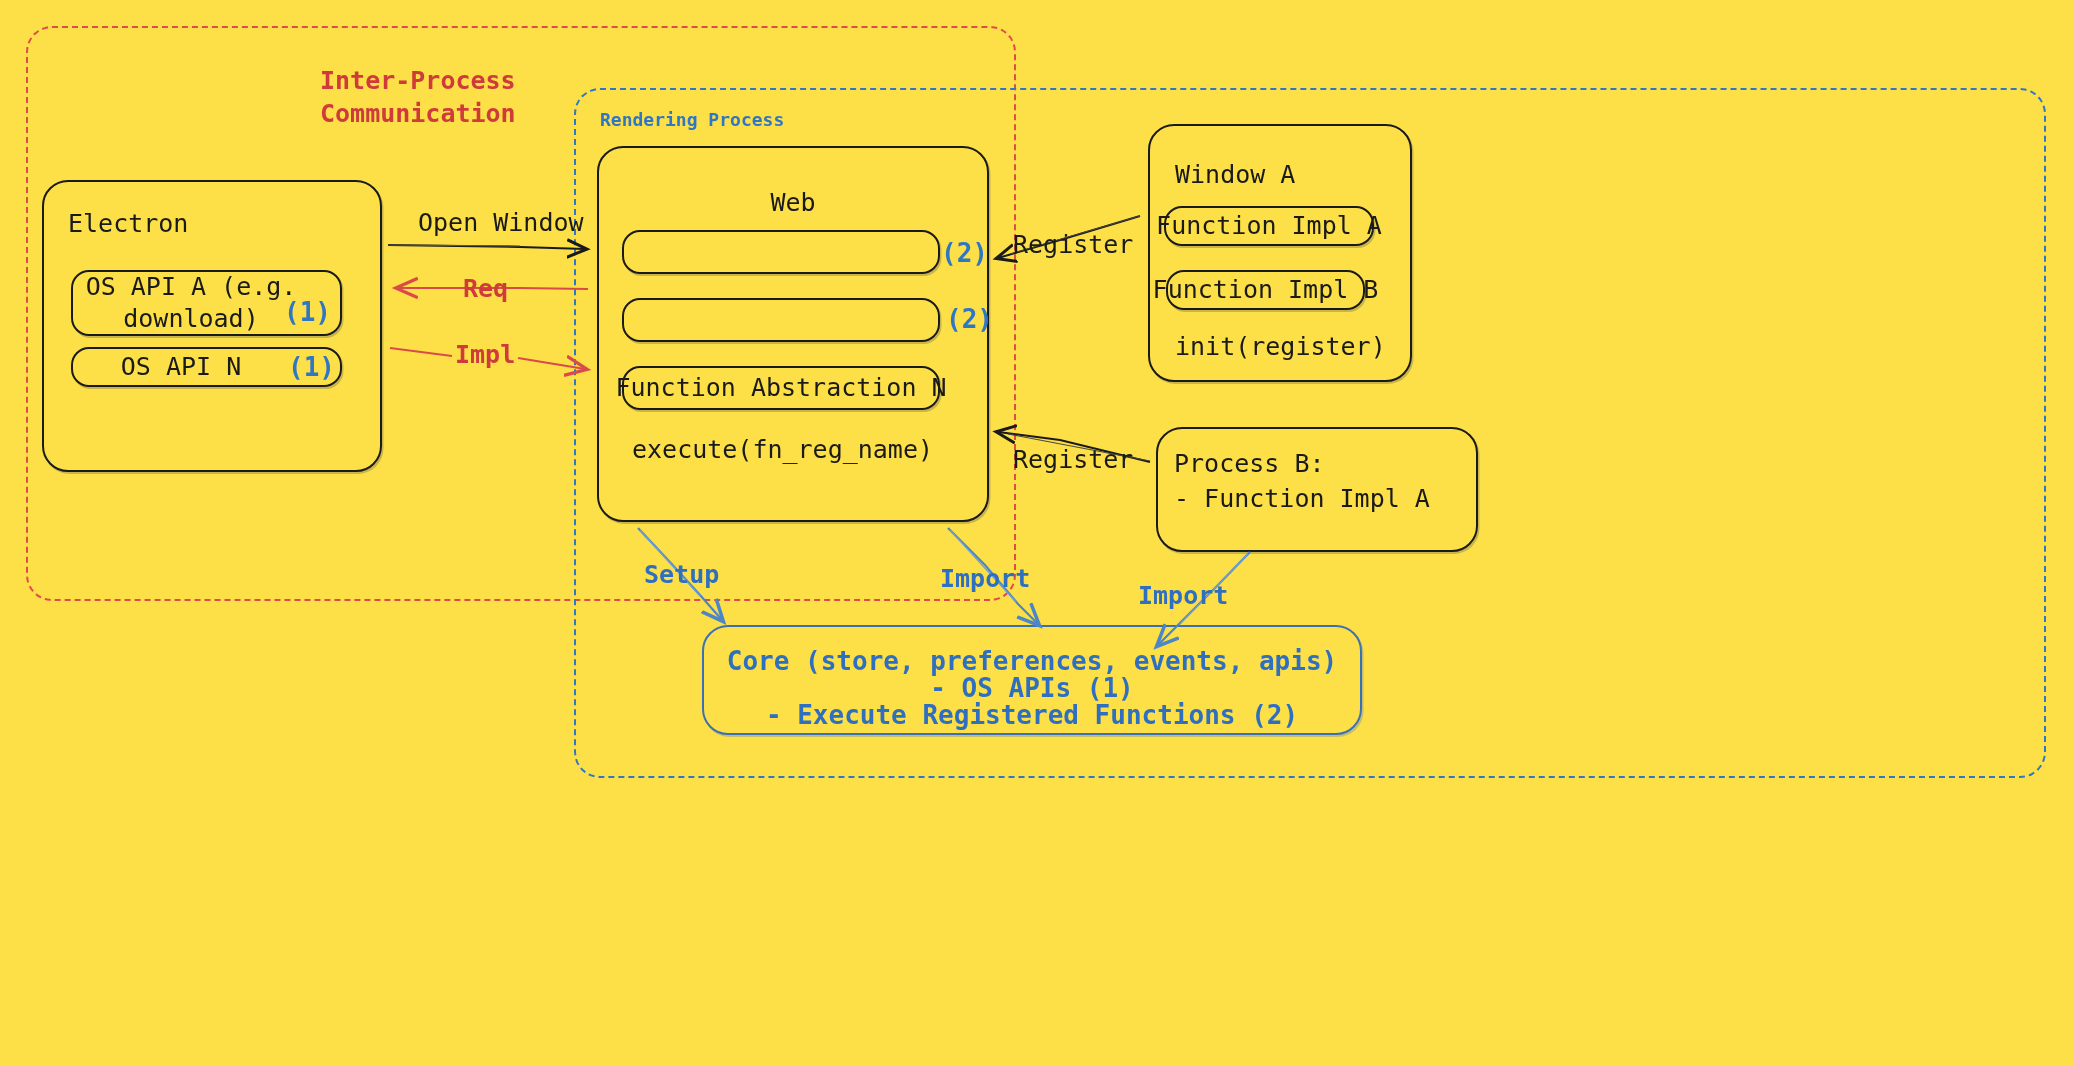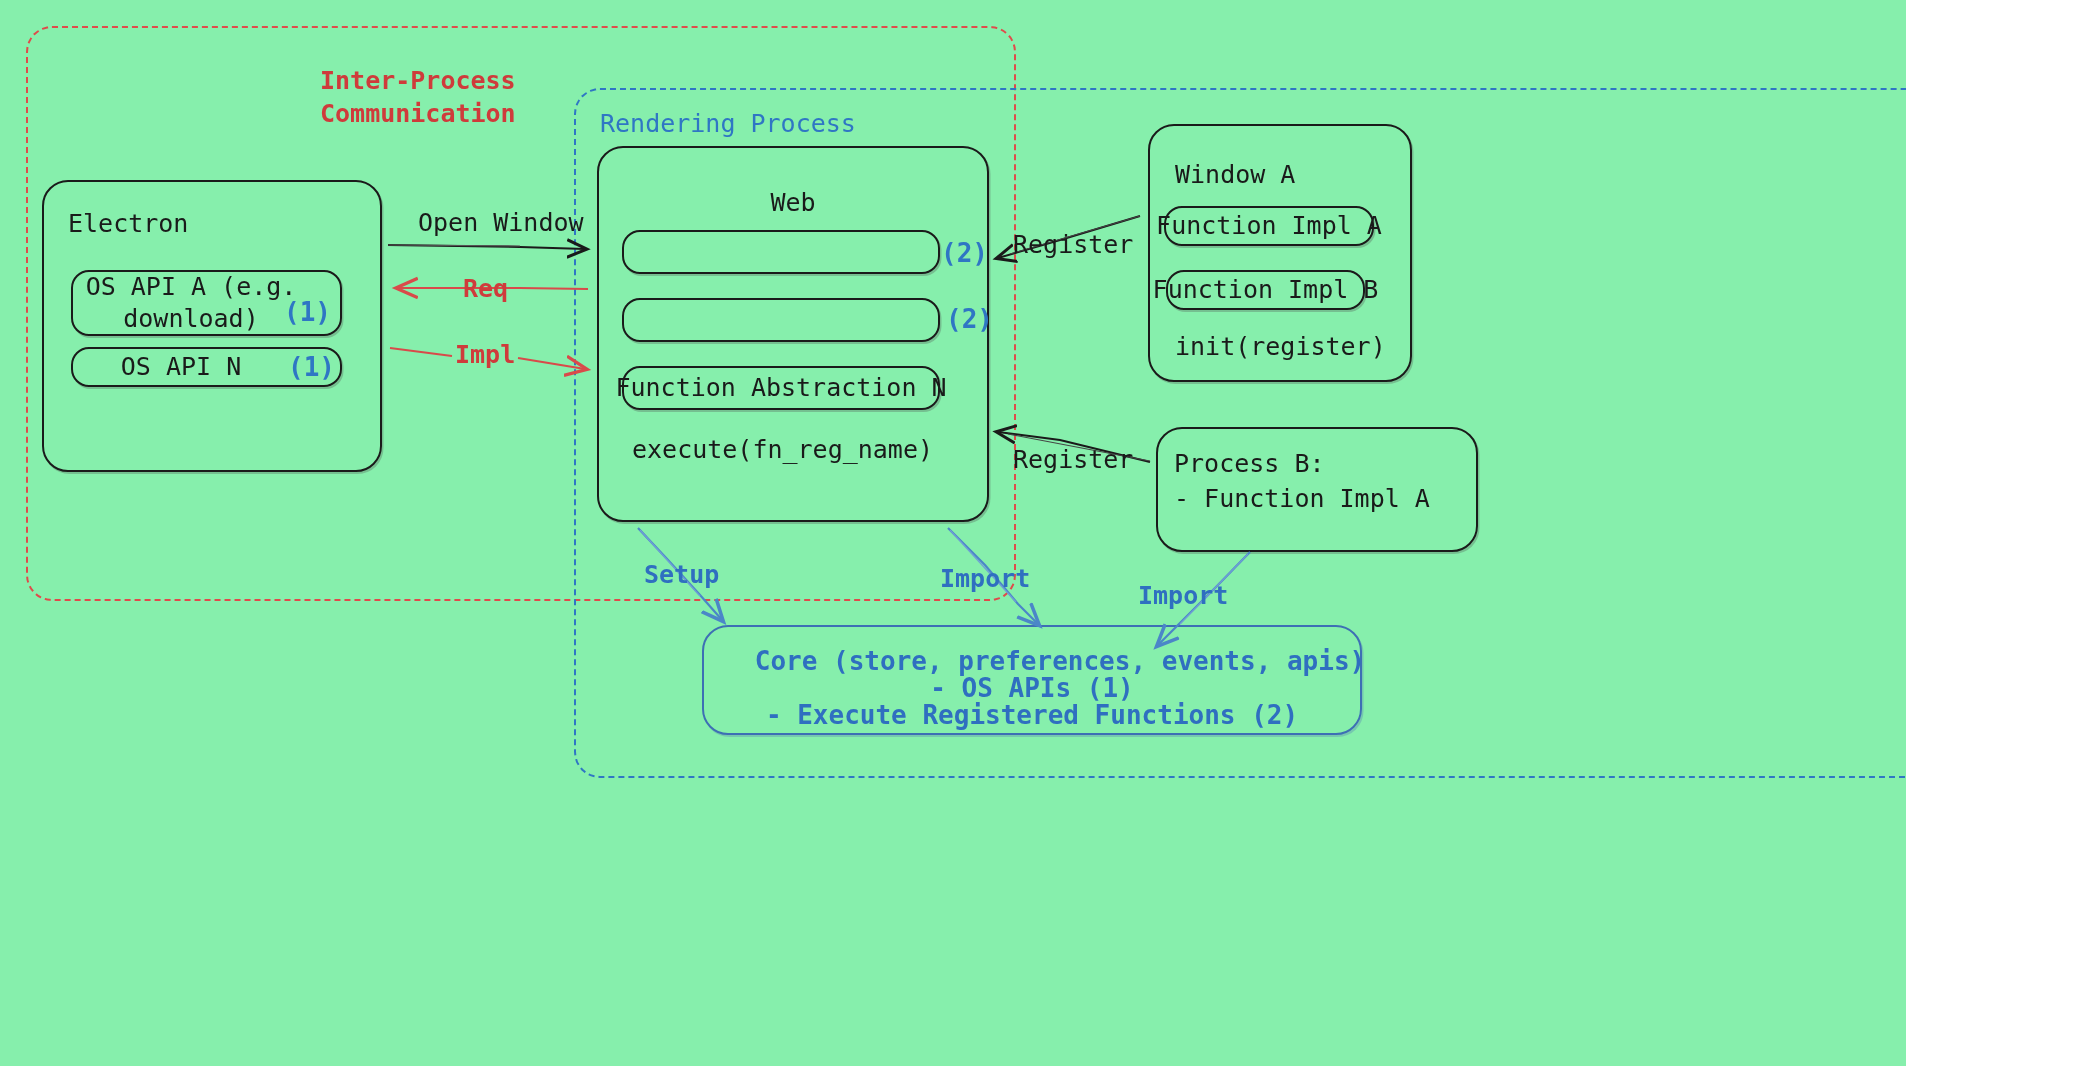--- a/index.html
+++ b/index.html
@@ -5,23 +5,23 @@
   html, body {
     margin: 0;
     padding: 0;
     background: #ffffff;
   }
   body {
     font-family: "DejaVu Sans Mono", monospace;
   }
   #canvas {
     position: relative;
-    width: 1906px;
+    width: 2074px;
     height: 1066px;
-    background: #86efac;
+    background: #fde047;
     overflow: hidden;
   }
   svg.layer {
     position: absolute;
     left: 0;
     top: 0;
     width: 2074px;
     height: 1066px;
     pointer-events: none;
   }
@@ -117,21 +117,21 @@
 
 <div id="canvas">
 
   <div class="node dashed-red" style="left:26px; top:26px; width:990px; height:575px;"></div>
 
   <div class="node dashed-blue" style="left:574px; top:88px; width:1472px; height:690px;"></div>
 
   <div class="label red-text" style="left:320px; top:64px; width:320px; line-height:1.32; font-size:25px;">Inter-Process
 Communication</div>
 
-  <div class="label blue-text" style="left:600px; top:108px; font-size:25px; font-weight:normal;">Rendering Process</div>
+  <div class="label blue-text" style="left:600px; top:108px; font-size:18px; font-weight:bold;">Rendering Process</div>
 
   <div class="node solid-box" style="left:42px; top:180px; width:340px; height:292px;"></div>
   <div class="boxtitle" style="left:68px; top:209px;">Electron</div>
 
   <div class="node solid-box small" style="left:71px; top:270px; width:271px; height:66px;"></div>
   <div class="inner-text-center" style="left:71px; top:270px; width:240px; height:66px;">OS API A (e.g.
 download)</div>
   <div class="paren-blue" style="left:284px; top:297px;">(1)</div>
 
   <div class="node solid-box small" style="left:71px; top:347px; width:271px; height:40px;"></div>
@@ -162,21 +162,21 @@
   <div class="inner-text-center" style="left:1166px; top:270px; width:199px; height:40px;">Function Impl B</div>
 
   <div class="label" style="left:1175px; top:331px;">init(register)</div>
 
   <div class="node solid-box" style="left:1156px; top:427px; width:322px; height:125px;"></div>
   <div class="label" style="left:1174px; top:448px;">Process B:</div>
   <div class="label" style="left:1174px; top:483px;">- Function Impl A</div>
 
   <div class="node blue-box" style="left:702px; top:625px; width:660px; height:110px;"></div>
   <div style="position:absolute; left:702px; top:625px; width:660px; height:110px;">
-    <div class="core-text" style="top:18px;padding-left:28px;">Core (store, preferences, events, apis)</div>
+    <div class="core-text" style="top:18px;">Core (store, preferences, events, apis)</div>
     <div class="core-text" style="top:45px;">- OS APIs (1)</div>
     <div class="core-text" style="top:72px;">- Execute Registered Functions (2)</div>
   </div>
 
   <svg class="layer" viewBox="0 0 2074 1066">
     <defs>
       <marker id="arrow-black" markerWidth="12" markerHeight="12" refX="9" refY="5" orient="auto">
         <path d="M0,0.6 L10,5 L0,9.4" fill="none" stroke="#1a1a1a" stroke-width="1.5"></path>
       </marker>
       <marker id="arrow-red" markerWidth="12" markerHeight="12" refX="9" refY="5" orient="auto">

